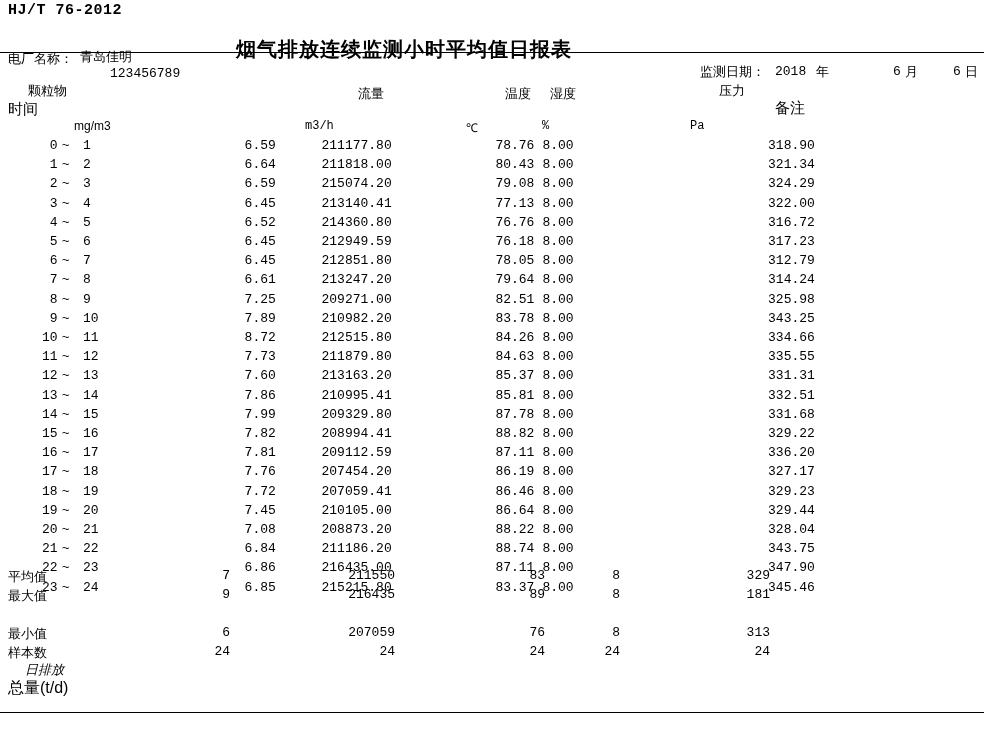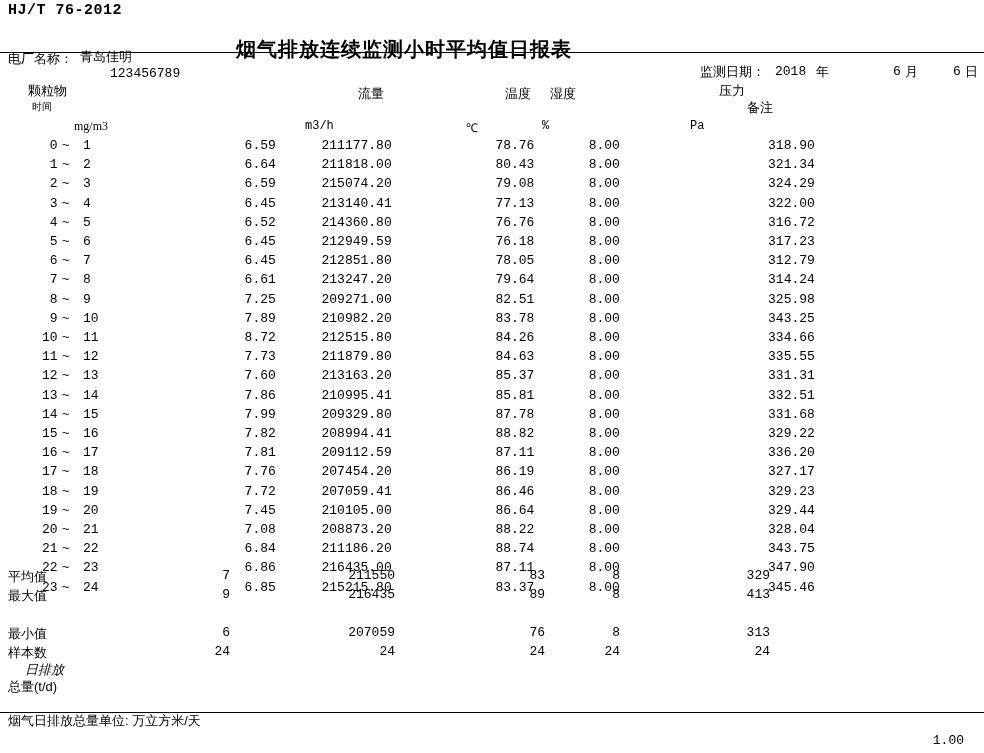--- a/index.html
+++ b/index.html
@@ -63,24 +63,24 @@
   .date-month-val { left: 893px; top: 64px; font-family: "Liberation Mono", monospace; font-size: 13px; }
   .date-month-unit{ left: 905px; top: 63px; font-size: 13px; }
   .date-day-val   { left: 953px; top: 64px; font-family: "Liberation Mono", monospace; font-size: 13px; }
   .date-day-unit  { left: 965px; top: 63px; font-size: 13px; }
 
   .col-pm     { left: 28px;  top: 82px; font-size: 13px; }
   .col-flow   { left: 358px; top: 85px; font-size: 13px; }
   .col-temp   { left: 505px; top: 85px; font-size: 13px; }
   .col-hum    { left: 550px; top: 85px; font-size: 13px; }
   .col-press  { left: 696px; top: 82px; font-size: 13px; margin-left: 23px; }
-  .col-remark { left: 747px; top: 99px; font-size: 13px; }
-  .col-time   { left: 8px;  top: 100px; font-size: 10px; margin-left: 24px; }
-
-  .unit-pm    { left: 74px;  top: 119px; font-family: Liberation Serif, serif; font-size: 12px; }
+  .col-remark { left: 775px; top: 99px; font-size: 15px; }
+  .col-time   { left: 8px;  top: 100px; font-size: 15px; }
+
+  .unit-pm    { left: 74px;  top: 119px; font-family: Liberation Sans, sans-serif; font-size: 12px; }
   .unit-flow  { left: 305px; top: 119px; font-family: "Liberation Mono", monospace; font-size: 12px; }
   .unit-temp  { left: 466px; top: 119px; font-family: "Liberation Mono", monospace; font-size: 12px; }
   .unit-hum   { left: 542px; top: 119px; font-family: "Liberation Mono", monospace; font-size: 12px; }
   .unit-press { left: 690px; top: 119px; font-family: "Liberation Mono", monospace; font-size: 12px; text-align: right; }
 
   table.data {
     position: absolute;
     left: 0; top: 136px;
     width: 984px;
     border-collapse: collapse;
@@ -93,21 +93,21 @@
     line-height: 19.2px;
     vertical-align: top;
   }
   .c-h1   { width: 60px;  text-align: right; padding-right: 4px !important; }
   .c-tilde{ width: 22px;  text-align: left;  }
   .c-h2   { width: 76px;  text-align: left;  }
   .c-pm   { width: 125px; text-align: right; padding-right: 8px !important; }
   .c-flow { width: 110px; text-align: right; padding-right: 8px !important; }
   .c-gap1 { width: 60px; }
   .c-temp { width: 80px;  text-align: right; padding-right: 8px !important; }
-  .c-hum  { width: 80px;  text-align: right; padding-right: 22px !important; margin-top: 9px; }
+  .c-hum  { width: 80px;  text-align: left; padding-right: 22px !important; margin-top: 9px; }
   .c-gap2 { width: 70px; }
   .c-press{ width: 110px; text-align: right; padding-right: 8px !important; margin-top: 28px; }
   .c-rem  { width: 170px; }
 
   .summary {
     position: absolute;
     left: 0; top: 568px;
     width: 810px;
     font-family: "Liberation Mono", monospace;
     font-size: 13px;
@@ -117,21 +117,21 @@
     position: absolute; left: 8px; top: 0;
     font-family: "Liberation Sans", sans-serif; font-size: 13px;
   }
   .sum-pm    { position: absolute; left: 150px; top: 0; width: 80px; text-align: right; }
   .sum-flow  { position: absolute; left: 250px; top: 0; width: 145px; text-align: right; }
   .sum-temp  { position: absolute; left: 460px; top: 0; width: 85px; text-align: right; }
   .sum-hum   { position: absolute; left: 560px; top: 0; width: 60px; text-align: right; }
   .sum-press { position: absolute; left: 670px; top: 0; width: 100px; text-align: right; }
 
   .daily-label-1 { left: 25px; top: 661px; font-size: 13px; font-style: italic; }
-  .daily-label-2 { left: 8px; top: 678px; font-size: 13px; }
+  .daily-label-2 { left: 8px; top: 678px; font-size: 16px; }
 
   .footnote { left: 8px; top: 712px; font-size: 13px; }
   .page-num { left: 0; top: 733px; width: 984px; text-align: right; padding-right: 20px; box-sizing: border-box; font-family: "Liberation Mono", monospace; font-size: 13px; }
 </style>
 </head>
 <body>
 
 <div class="page">
 
   <div class="abs std-code">HJ/T 76-2012</div>
@@ -490,21 +490,21 @@
         <div class="sum-temp">83</div>
         <div class="sum-hum">8</div>
         <div class="sum-press">329</div>
       </div>
       <div class="sum-row">
         <div class="sum-label">最大值</div>
         <div class="sum-pm">9</div>
         <div class="sum-flow">216435</div>
         <div class="sum-temp">89</div>
         <div class="sum-hum">8</div>
-        <div class="sum-press">413</div>
+        <div class="sum-press">181</div>
       </div>
       <div class="sum-row">
         <div class="sum-label"></div>
         <div class="sum-pm"></div>
         <div class="sum-flow"></div>
         <div class="sum-temp"></div>
         <div class="sum-hum"></div>
         <div class="sum-press"></div>
       </div>
       <div class="sum-row">
@@ -522,16 +522,14 @@
         <div class="sum-temp">24</div>
         <div class="sum-hum">24</div>
         <div class="sum-press">24</div>
       </div>
     </div>
 
   <div class="abs daily-label-1">日排放</div>
   <div class="abs daily-label-2">总量(t/d)</div>
 
   <div class="hr-bottom"></div>
-  <div class="abs footnote">烟气日排放总量单位: 万立方米/天</div>
-  <div class="abs page-num">1.00</div>
 
 </div>
 
 </body></html>

